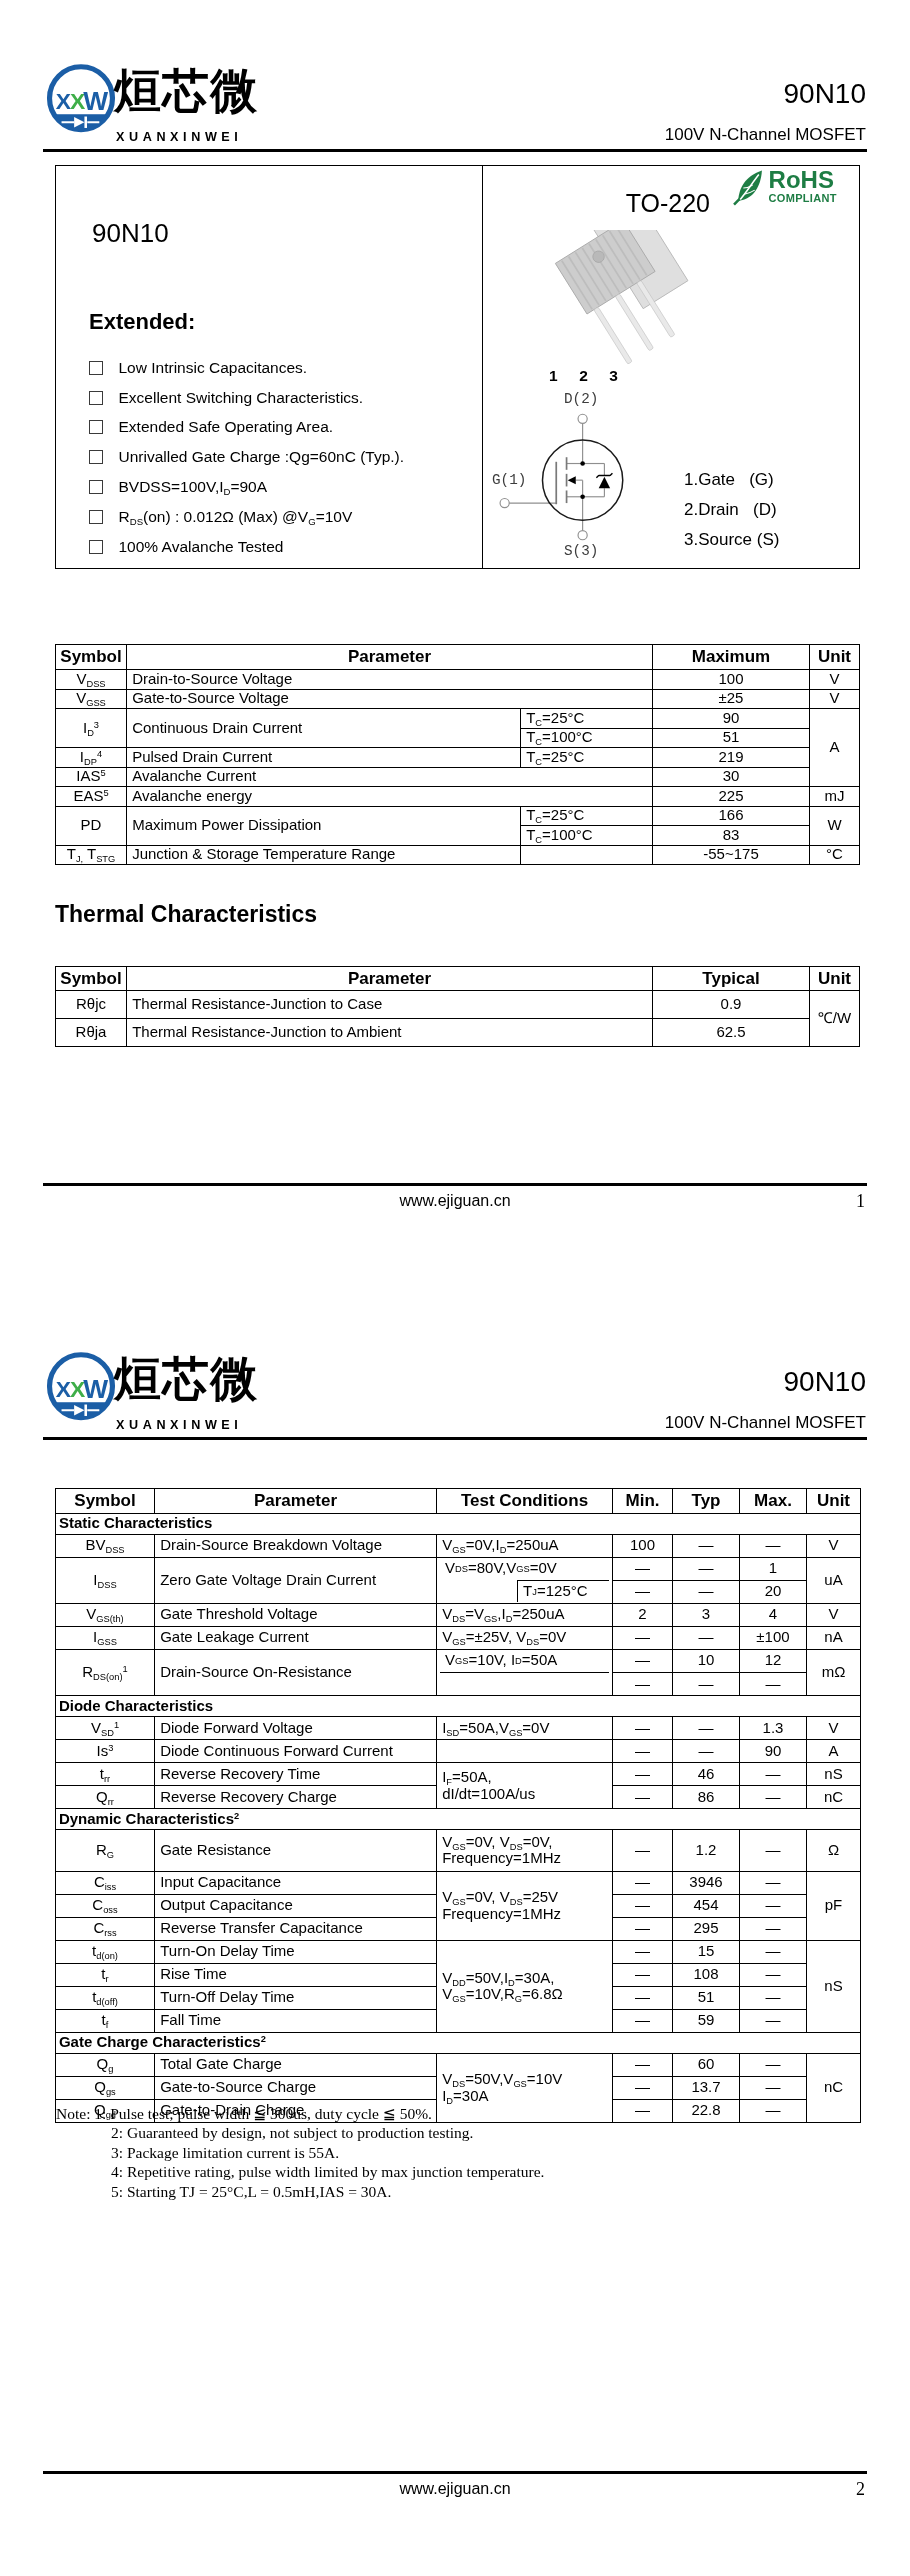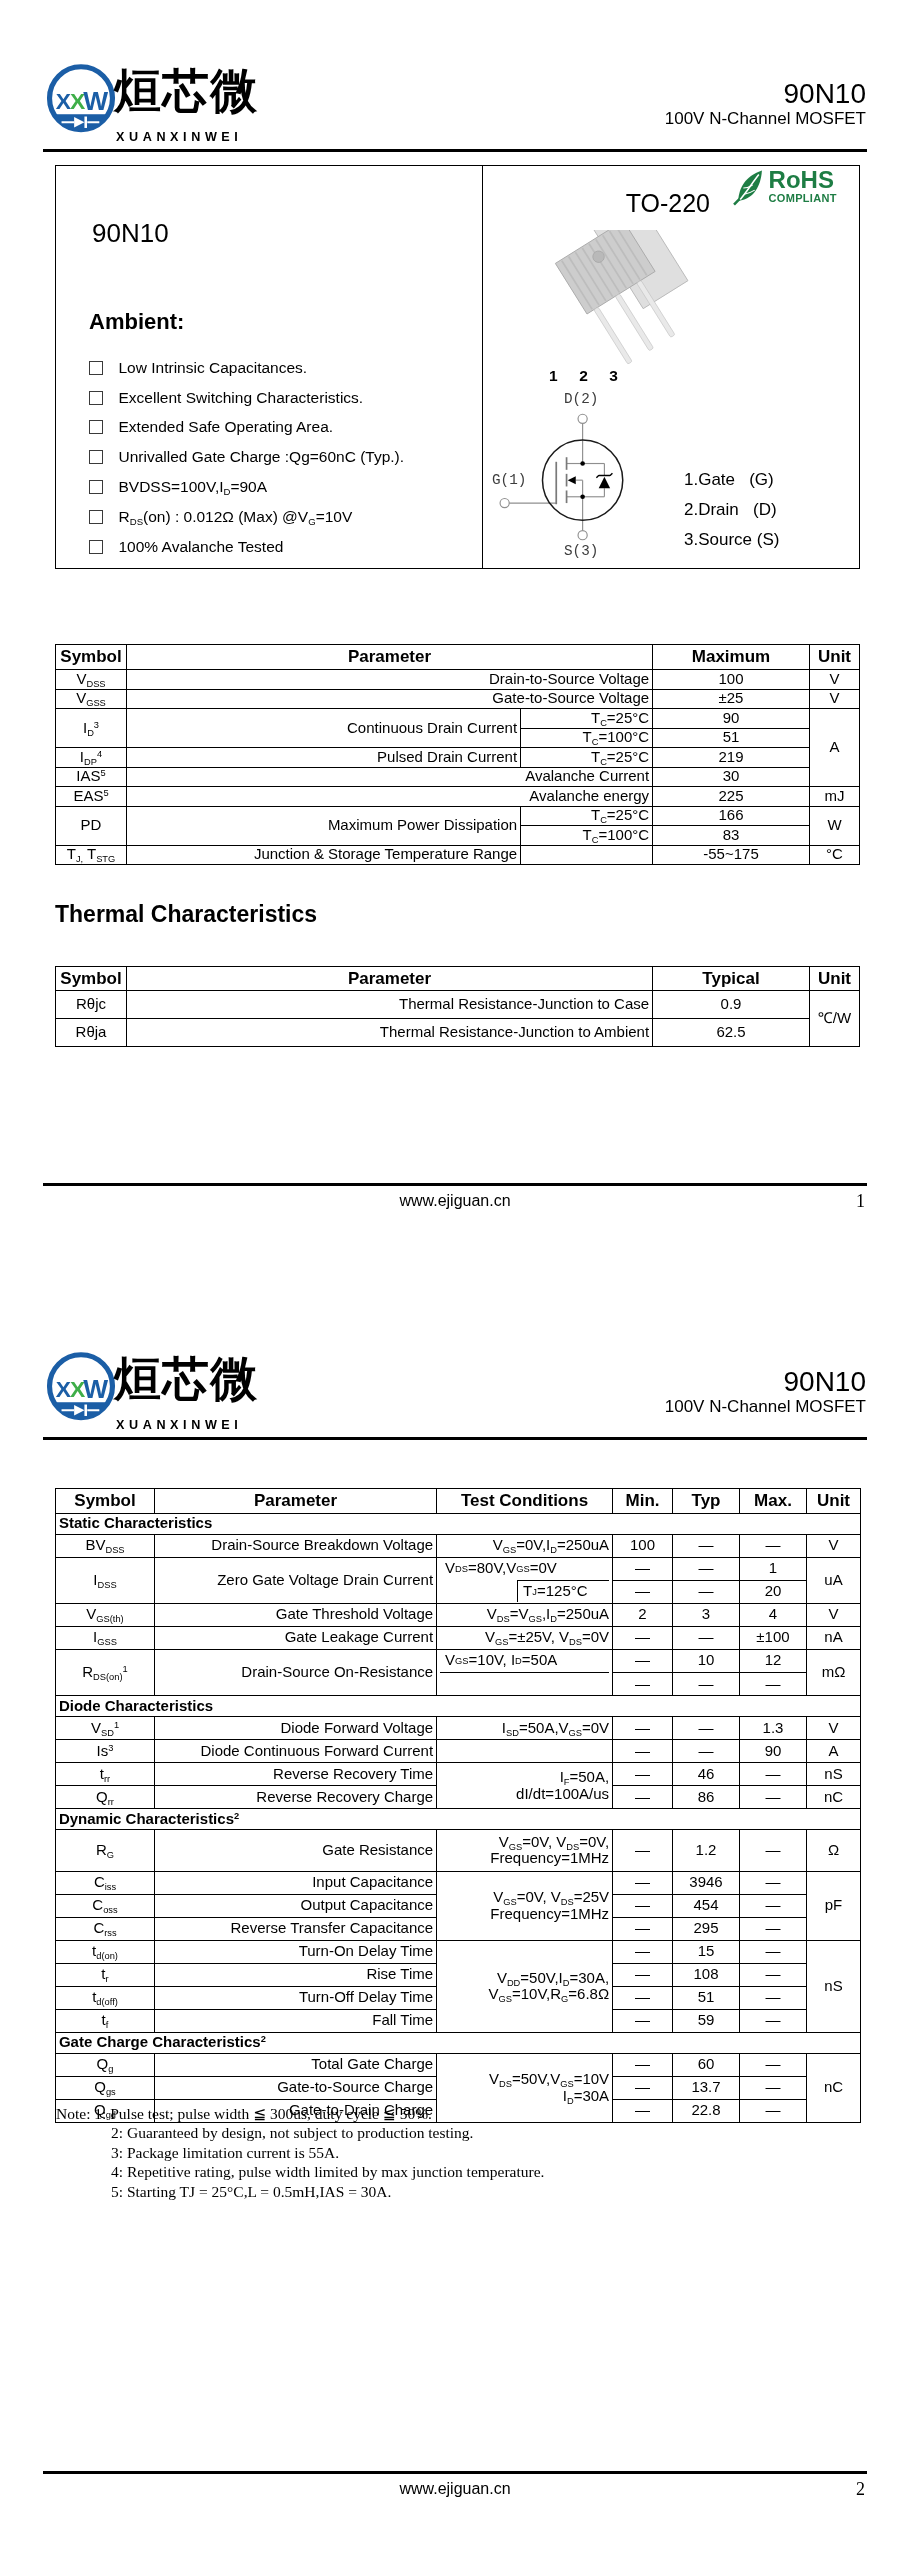--- a/index.html
+++ b/index.html
@@ -9,21 +9,21 @@
   #page2{top:1288px}
   sub{font-size:62%;vertical-align:-0.3em;line-height:0}
   sup{font-size:62%;vertical-align:0.5em;line-height:0}
 
   
   .logo-svg{position:absolute;left:43px;top:57px}
   .brand-cn{position:absolute;left:114px;top:67px;font-size:47px;font-weight:bold;line-height:1;letter-spacing:1.1px}
   .brand-en{position:absolute;left:116px;top:130px;font-size:12.6px;font-weight:bold;letter-spacing:4.6px}
   .head-right{position:absolute;right:44px;top:79px;text-align:right}
   .hr-part{font-size:28px;line-height:1.05}
-  .hr-sub{font-size:17px;margin-top:1px}
+  .hr-sub{font-size:17px;margin-top:17px}
   .head-rule{position:absolute;left:43px;width:824px;height:3.4px;background:#000;top:149px}
 
   
   .ov-box{position:absolute;left:55px;top:165px;width:803px;height:402px;border:1.1px solid #000}
   .ov-divider{position:absolute;left:426px;top:0;width:1.1px;height:100%;background:#000}
   .ov-part{position:absolute;left:36px;top:52px;font-size:26px}
   .ov-feat-title{position:absolute;left:33px;top:143px;font-size:22px;font-weight:bold}
   .feat{position:absolute;left:33px;display:flex;align-items:center;gap:16px}
   .cb{width:11.5px;height:11.5px;border:1.1px solid #3a3a3a;flex:0 0 auto}
   .feat-label{font-size:15.5px;white-space:pre}
@@ -43,21 +43,21 @@
 
   
   .sec-title{position:absolute;left:55px;white-space:nowrap}
   .h1{font-size:23px;font-weight:bold}
   .h1n{font-size:15.5px;font-weight:normal}
 
   
   table.t{border-collapse:collapse;table-layout:fixed;position:absolute;left:55px;width:804px;border:1.7px solid #000}
   table.t td{border:1.1px solid #000;text-align:center;font-size:15px;padding:0 2.9px;line-height:1.12;overflow:hidden}
   table.t tr.hdr td{font-weight:bold;font-size:17px}
-  table.t td.pl{text-align:right;padding-left:5.2px}
+  table.t td.pl{text-align:left;padding-left:5.2px}
   .amr tr{height:19.5px}
   .amr tr.hdr{height:25px}
   .tht tr{height:28px}
   .tht tr.hdr{height:24px}
   .ec tr{height:23px}
   .ec tr.hdr{height:25px}
   .ec tr.sec-r{height:20.7px}
   .ec tr.tall{height:42px}
   td.sec{font-weight:bold;text-align:left !important;font-size:16.6px;padding-left:3.4px}
   td.cond-split{padding:0;vertical-align:top}
@@ -100,21 +100,21 @@
   <div class="brand-en">XUANXINWEI</div>
   <div class="head-right">
     <div class="hr-part">90N10</div>
     <div class="hr-sub">100V N-Channel MOSFET</div>
   </div>
   <div class="head-rule"></div>
 
   <div class="ov-box">
     <div class="ov-divider"></div>
     <div class="ov-part">90N10</div>
-    <div class="ov-feat-title">Ambient:</div>
+    <div class="ov-feat-title">Extended:</div>
 
     <div class="feat" style="top:193px">
         <span class="cb"></span>
         <span class="feat-label">Low Intrinsic Capacitances.</span>
       </div>
     <div class="feat" style="top:223px">
         <span class="cb"></span>
         <span class="feat-label">Excellent Switching Characteristics.</span>
       </div>
     <div class="feat" style="top:252px">

